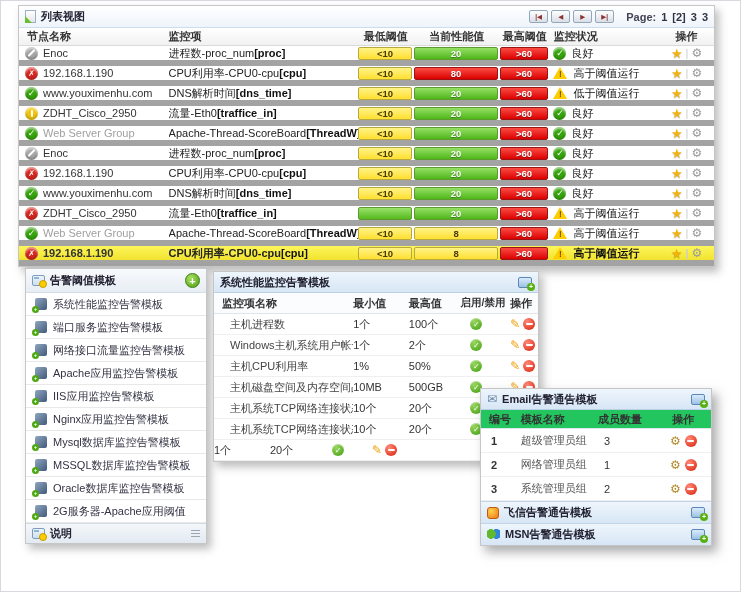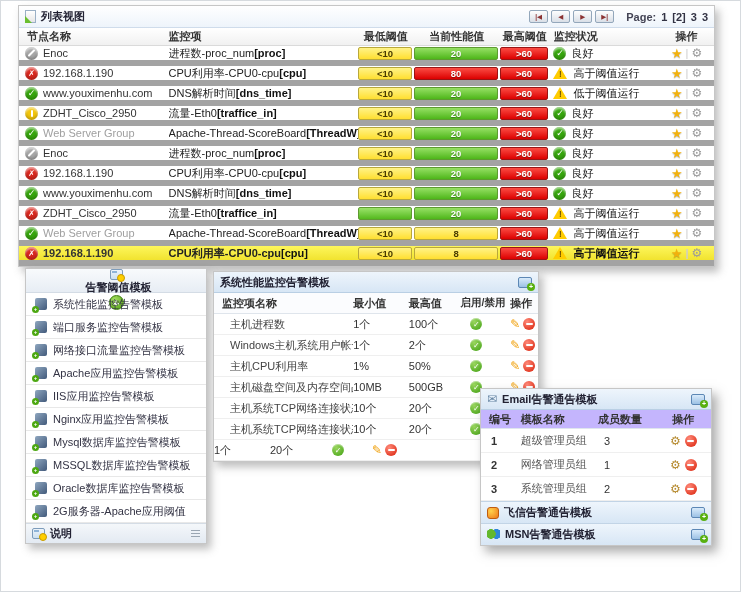--- a/index.html
+++ b/index.html
@@ -79,21 +79,21 @@
 
   .star { color:#f2b10d; font-size:13px; line-height:13px; cursor:pointer; text-shadow:0 1px 1px rgba(0,0,0,.25); }
   .star::after { content:"★"; }
   .gear { color:#9a9a9a; font-size:12px; line-height:12px; cursor:pointer; }
   .gear::after { content:"⚙"; }
   .opsep { color:#ccc; } .opsep::after { content:"|"; }
 
   
   #left { left:25px; top:268px; width:182px; }
   .phead { height:24px; display:flex; align-items:center; padding:0 6px;
-           background:linear-gradient(#f8fafc,#e7edf4); border-bottom:1px solid #d4dce5;flex-direction:column; }
+           background:linear-gradient(#f8fafc,#e7edf4); border-bottom:1px solid #d4dce5; }
   .phead .ptitle { font-weight:bold; color:#223; margin-left:5px; white-space:nowrap; }
   .grdicon { width:13px; height:11px; border:1px solid #7d9cbb; border-radius:2px; flex:none;
              background:linear-gradient(#eef4fa,#cde0f0); position:relative; }
   .grdicon::after { content:""; position:absolute; left:1px; right:5px; top:1px; height:2px; background:#8fb4d8; }
   .grdicon::before { content:""; position:absolute; right:-3px; bottom:-3px; width:6px; height:6px;
                      border-radius:50%; background:#ffce00; border:1px solid #c79b00; z-index:1; }
   .addbtn { width:15px; height:15px; border-radius:50%; border:1px solid #3c7d0c; cursor:pointer; flex:none;
             background:radial-gradient(circle at 35% 30%,#a6e060,#4f9d12);
             display:inline-flex; align-items:center; justify-content:center; }
   .addbtn::after { content:"+"; color:#fff; font-size:11px; font-weight:bold; line-height:0; }
@@ -138,21 +138,21 @@
   .pencil { color:#ef9c00; font-size:12px; line-height:12px; cursor:pointer; }
   .pencil::after { content:"✎"; }
   .minus { width:12px; height:12px; border-radius:50%; position:relative; display:inline-block; cursor:pointer;
            background:radial-gradient(circle at 35% 30%,#ff8a7a,#d81e06); }
   .minus::after { content:""; position:absolute; left:2.5px; top:5px; width:7px; height:2px; background:#fff; border-radius:1px; }
 
   
   #email { left:480px; top:388px; width:232px; z-index:9; box-shadow:5px 6px 10px rgba(90,90,90,.5); }
   .env { color:#6b89a6; font-size:12px; line-height:12px; } .env::after { content:"✉"; }
   .ech { height:19px; display:flex; align-items:center; font-weight:bold; color:#333;
-         background:#c4b5fd; border-bottom:1px solid #dfe6ee; }
+         background:#22c55e; border-bottom:1px solid #dfe6ee; }
   .ech .e-id { width:40px; padding-left:8px; }
   .ech .e-name { width:78px; } .ech .e-mem { width:58px; } .ech .e-ops { width:56px; text-align:center; }
   .erow { height:24px; display:flex; align-items:center; border-bottom:1px solid #efefef; }
   .erow .e-id { width:40px; padding-left:10px; font-weight:bold; color:#333; }
   .erow .e-name { width:78px; color:#555; white-space:nowrap; }
   .erow .e-mem { width:58px; padding-left:6px; color:#333; }
   .erow .e-ops { width:56px; display:flex; justify-content:center; gap:4px; align-items:center; }
   .gold { color:#b5892d; font-size:12px; line-height:12px; cursor:pointer; }
   .gold::after { content:"⚙"; }
   .ebar { height:22px; display:flex; align-items:center; padding:0 6px; gap:5px;

